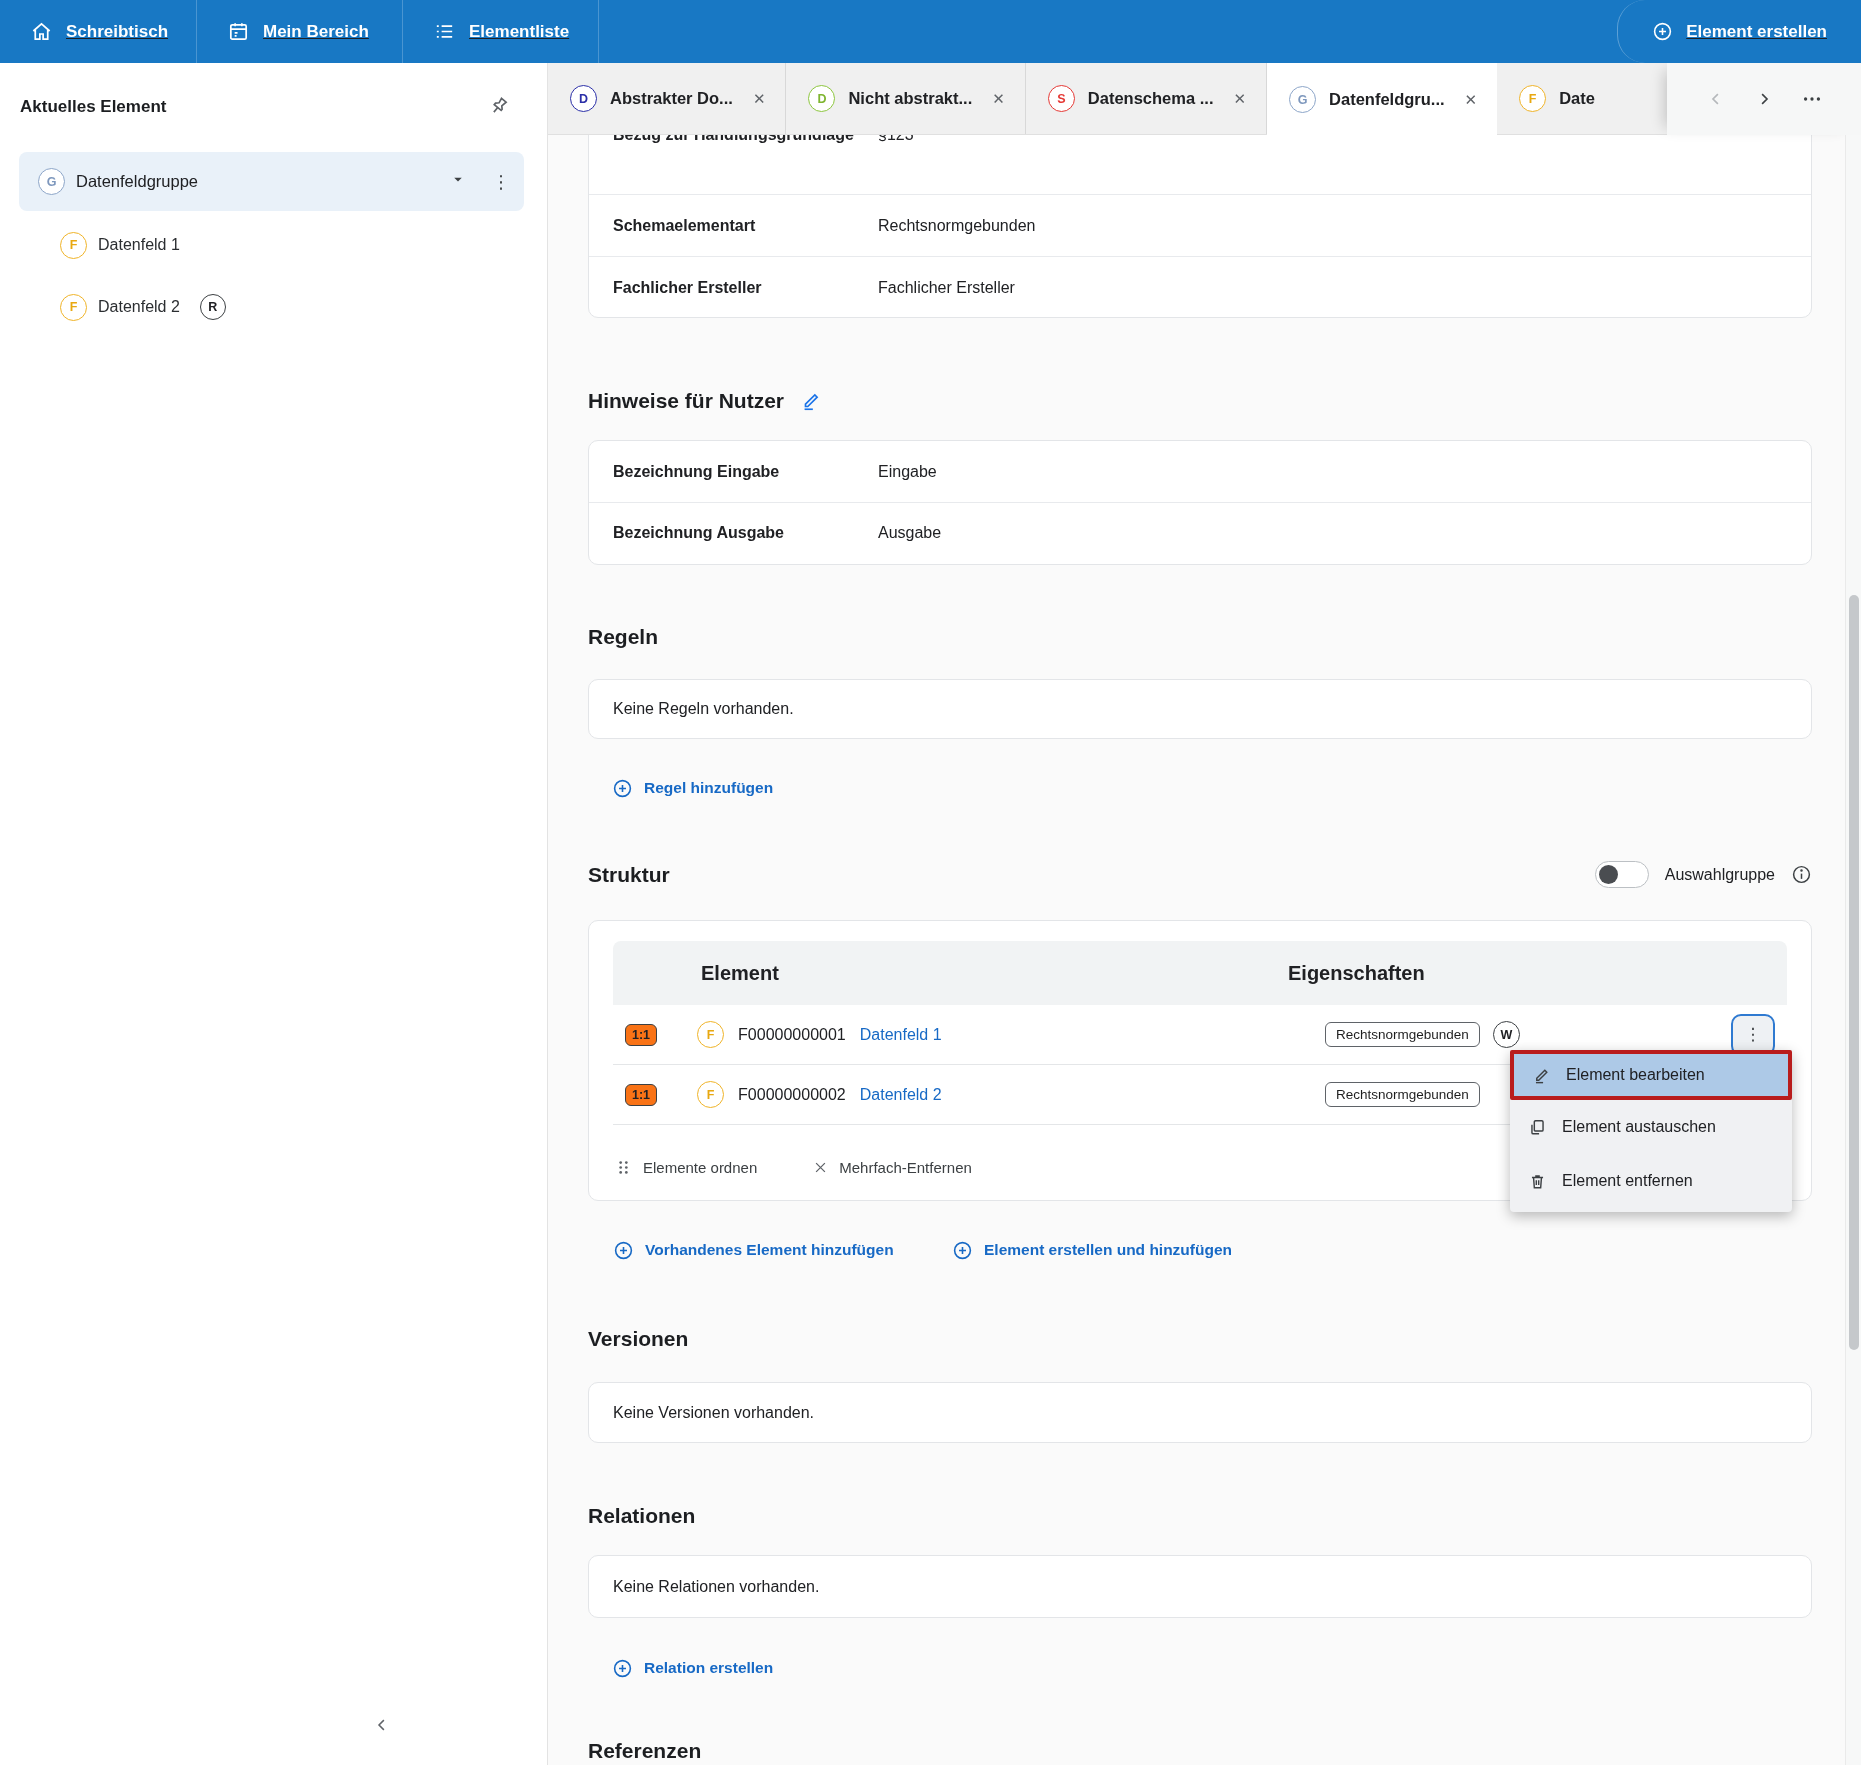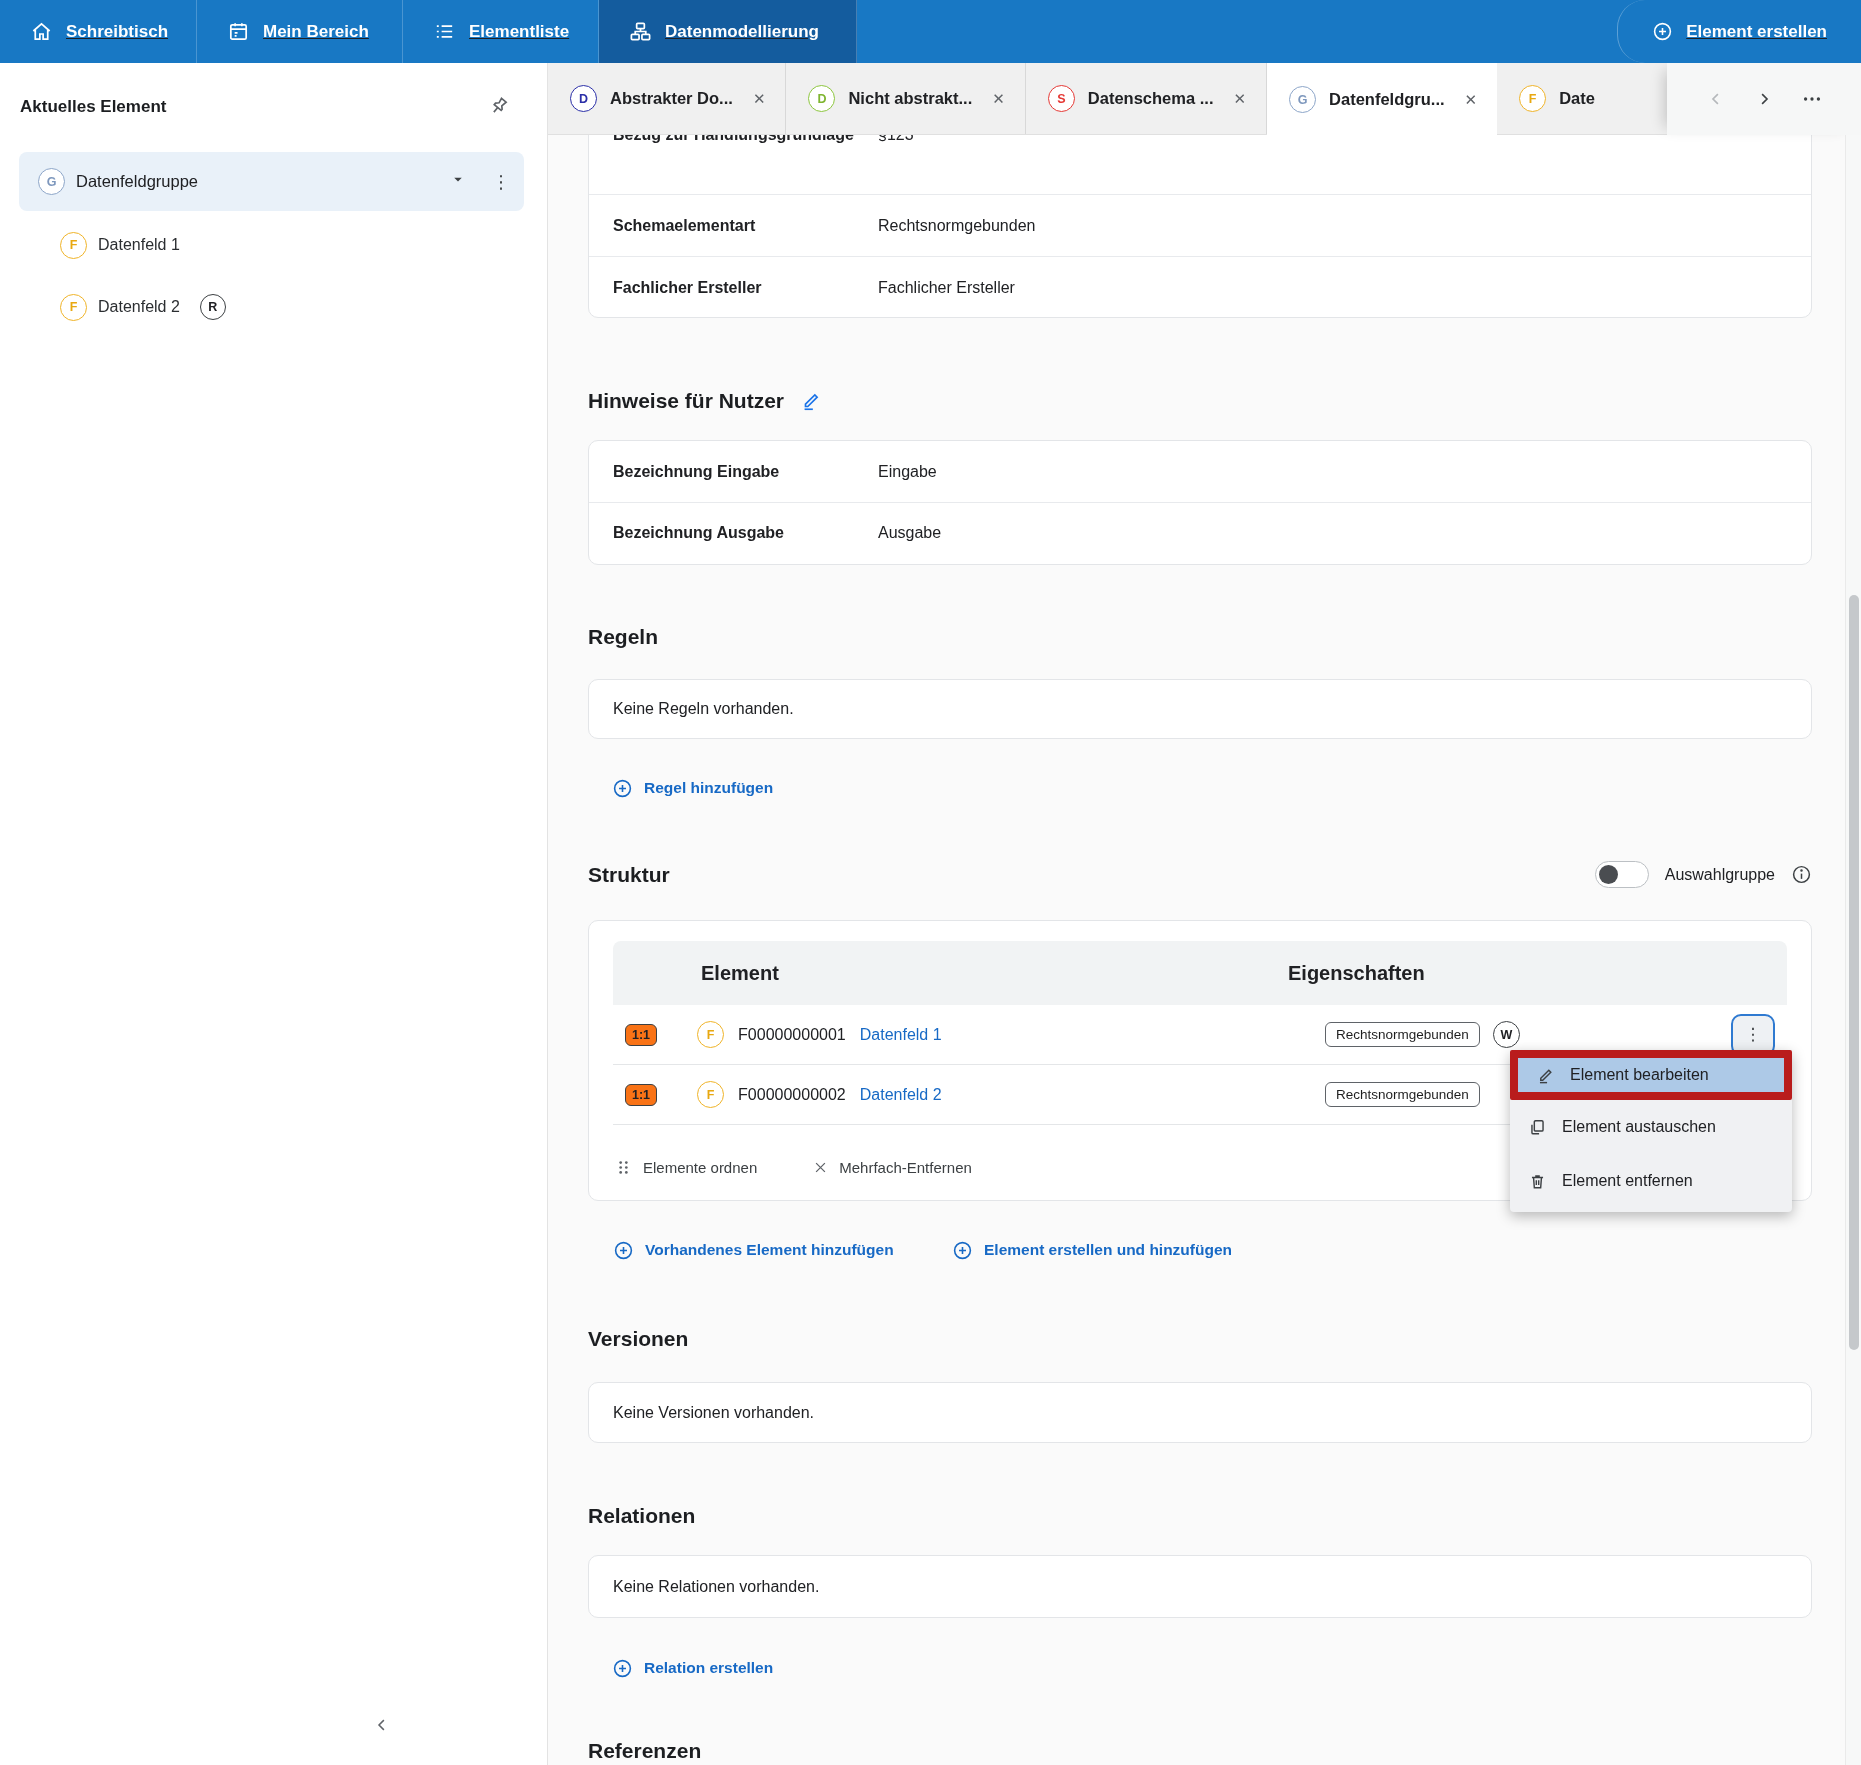--- a/index.html
+++ b/index.html
@@ -68,21 +68,21 @@
   .row-link { color:#1769c5; cursor:pointer; }
   .pill { border:1.5px solid #5f6368; border-radius:6px; padding:4px 10px; font-size:13.5px; color:#1f1f1f; background:#fff; white-space:nowrap; }
   .cell-props { display:flex; align-items:center; gap:13px; }
   .kebab-btn { margin-left:auto; width:44px; height:42px; border:2px solid #2f7ad1; border-radius:10px; background:#eef1f4; display:flex; align-items:center; justify-content:center; font-size:17px; color:#3c4043; cursor:pointer; line-height:1; }
   .tbl-foot { display:flex; align-items:center; gap:56px; padding:34px 2px 26px; }
   .foot-act { display:flex; align-items:center; gap:11px; font-size:15px; color:#3c4043; cursor:pointer; }
 
   
   .ctx-menu { position:absolute; left:962px; top:915px; width:282px; background:#f0f1f3; border-radius:4px; box-shadow:0 4px 14px rgba(0,0,0,.28); z-index:60; padding-bottom:4px; }
   .ctx-item { height:54px; display:flex; align-items:center; gap:15px; padding:0 18px; font-size:16px; color:#202124; cursor:pointer; }
-  .ctx-item.hl { height:50px; background:#adc9e7; border:8px solid #b91c1c; border-radius:2px; }
+  .ctx-item.hl { height:50px; background:#adc9e7; border:4px solid #b91c1c; border-radius:2px; }
   .ctx-item svg { flex:none; color:#3c4043; }
 
   
   .scrollbar { position:absolute; right:0; top:135px; width:16px; height:1630px; background:#f7f8f8; border-left:1px solid #eaeaea; z-index:55; }
   .scroll-thumb { position:absolute; left:3px; top:460px; width:10px; height:755px; border-radius:6px; background:#c5c8cb; }
 
   .plus-circ { width:21px; height:21px; flex:none; }
 </style>
 </head>
 <body>
@@ -101,29 +101,20 @@
           <rect x="4" y="5" width="16" height="15" rx="1.5"></rect>
           <path d="M4 9.5h16M8.5 3.5v3M15.5 3.5v3M8 13.5h3M8 16.5h2"></path>
         </svg>
       <span>Mein Bereich</span>
     </div>
     <div class="nav-item" style="width:196px">
       <svg width="23" height="23" viewBox="0 0 24 24" fill="none" stroke="#fff" stroke-width="1.8">
           <path d="M4 6.5h2M9 6.5h11M4 12h2M9 12h11M4 17.5h2M9 17.5h11"></path>
         </svg>
       <span>Elementliste</span>
-    </div>
-    <div class="nav-item active" style="width:258px">
-      <svg width="23" height="23" viewBox="0 0 24 24" fill="none" stroke="#fff" stroke-width="1.8">
-          <rect x="8" y="3.5" width="8" height="5.5" rx="1"></rect>
-          <rect x="2.5" y="15" width="8" height="5.5" rx="1"></rect>
-          <rect x="13.5" y="15" width="8" height="5.5" rx="1"></rect>
-          <path d="M12 9v3M6.5 15v-3h11v3"></path>
-        </svg>
-      <span>Datenmodellierung</span>
     </div>
     <div class="nav-spacer"></div>
     <div class="nav-create">
       <svg class="plus-circ" viewBox="0 0 24 24" fill="none" stroke="#fff" stroke-width="1.8">
           <circle cx="12" cy="12" r="9"></circle>
           <path d="M12 8v8M8 12h8"></path>
         </svg>
       <span>Element erstellen</span>
     </div>
   </header>

